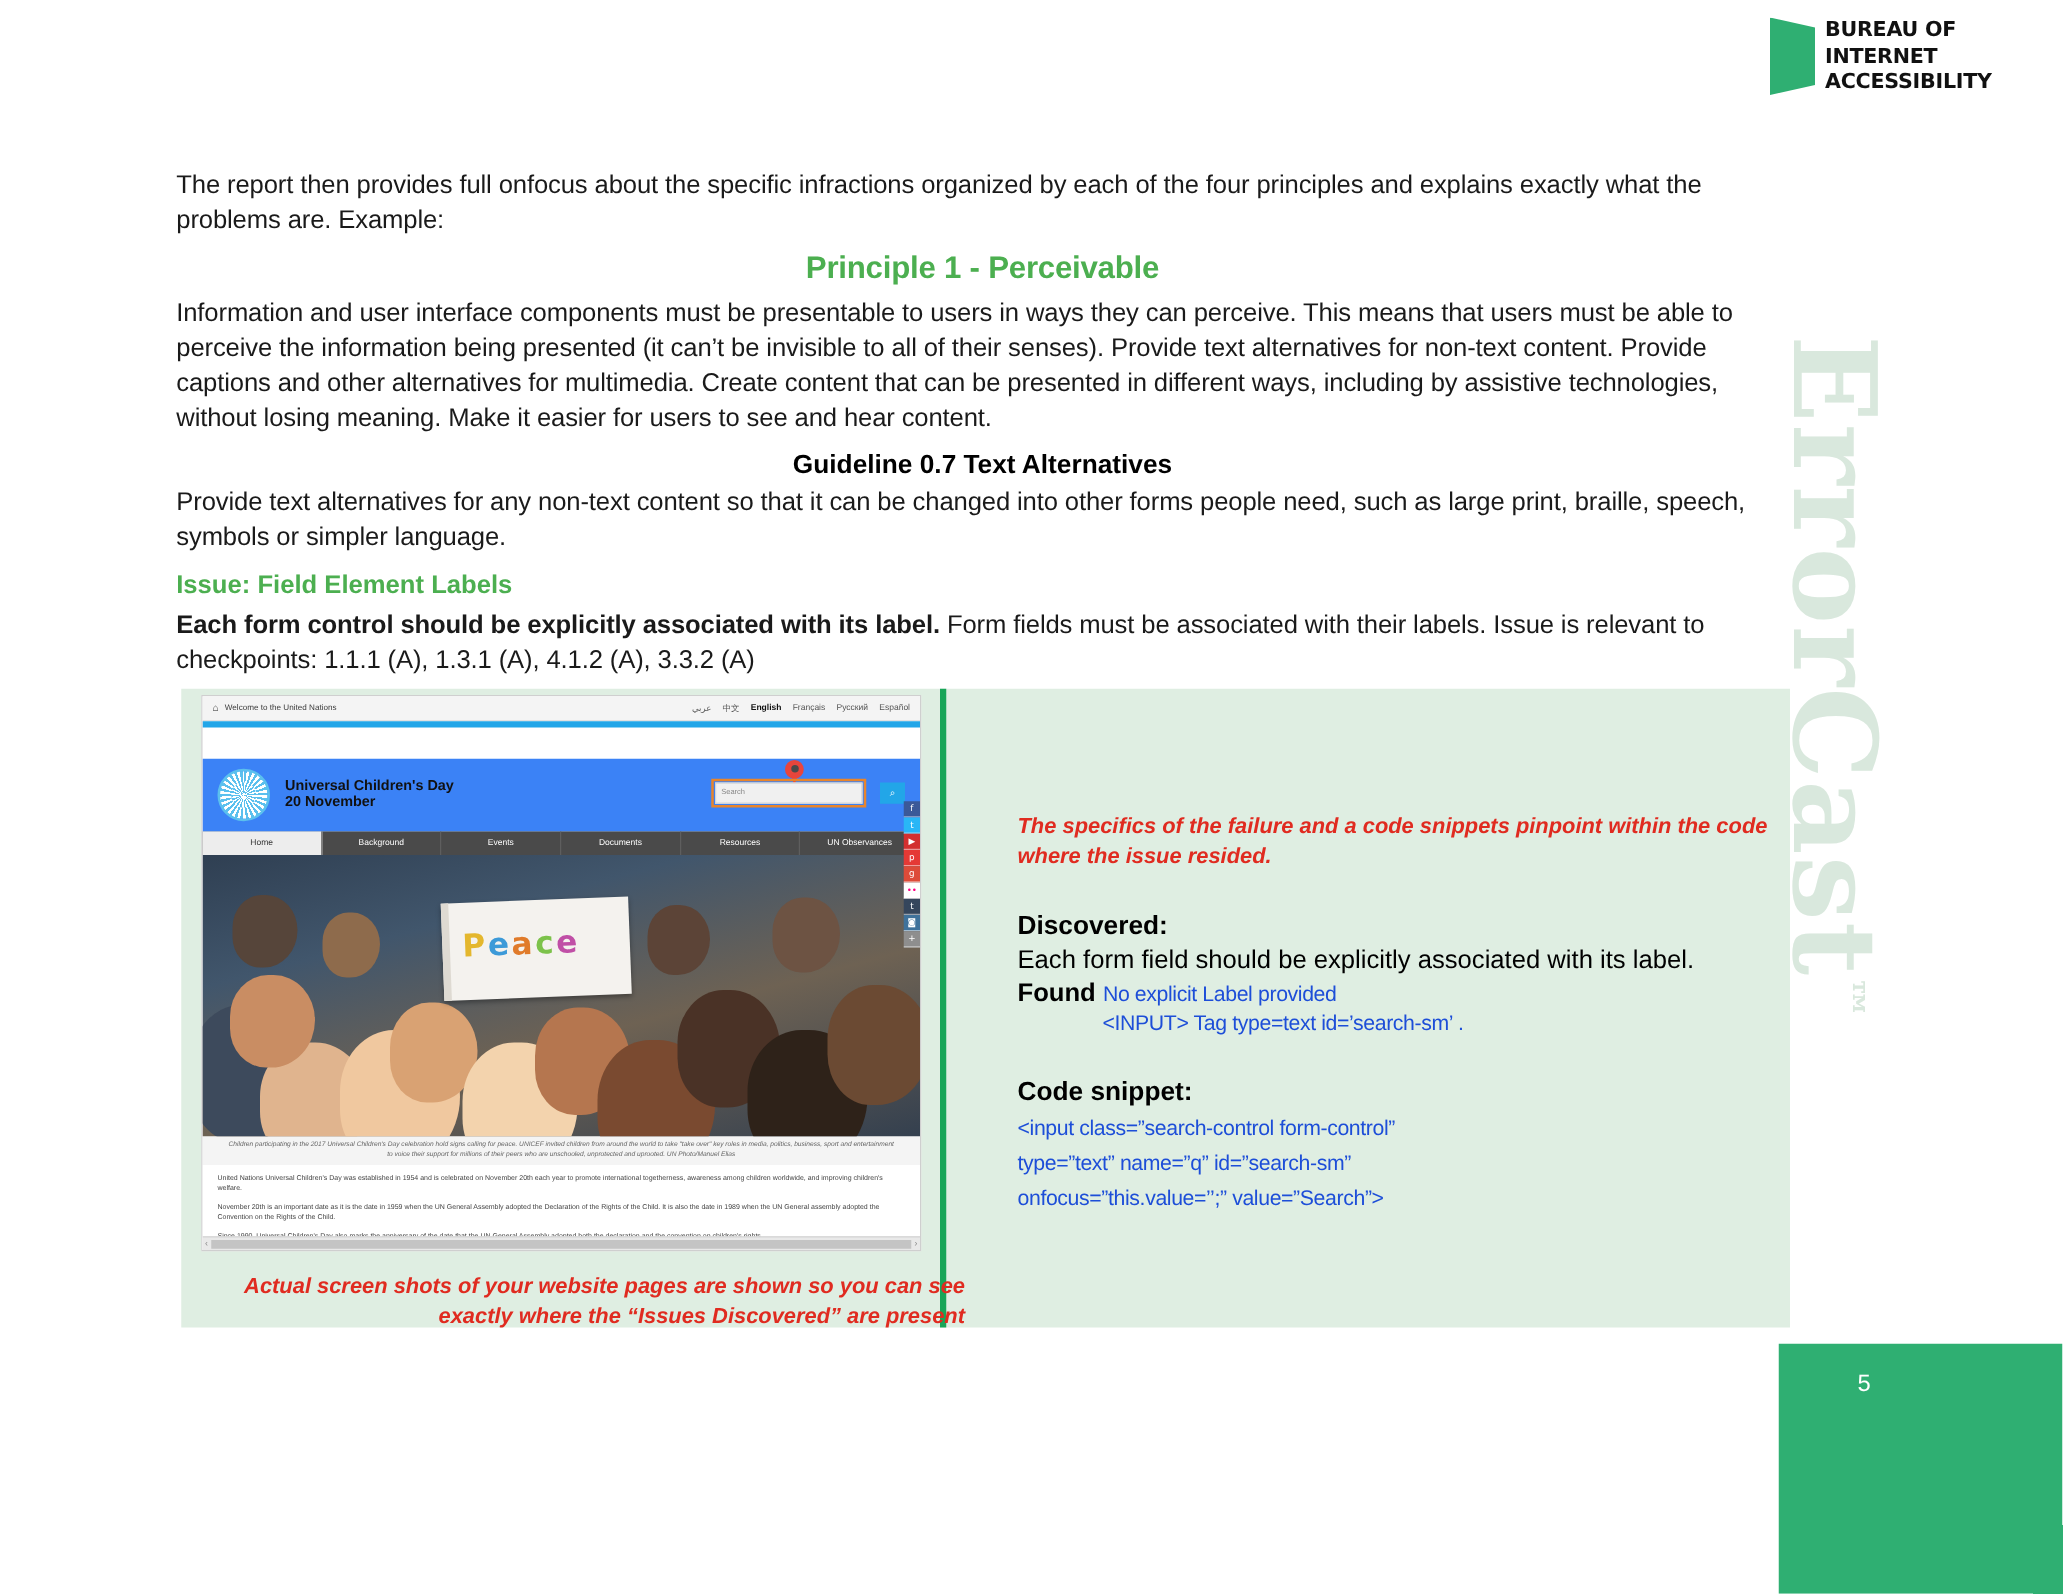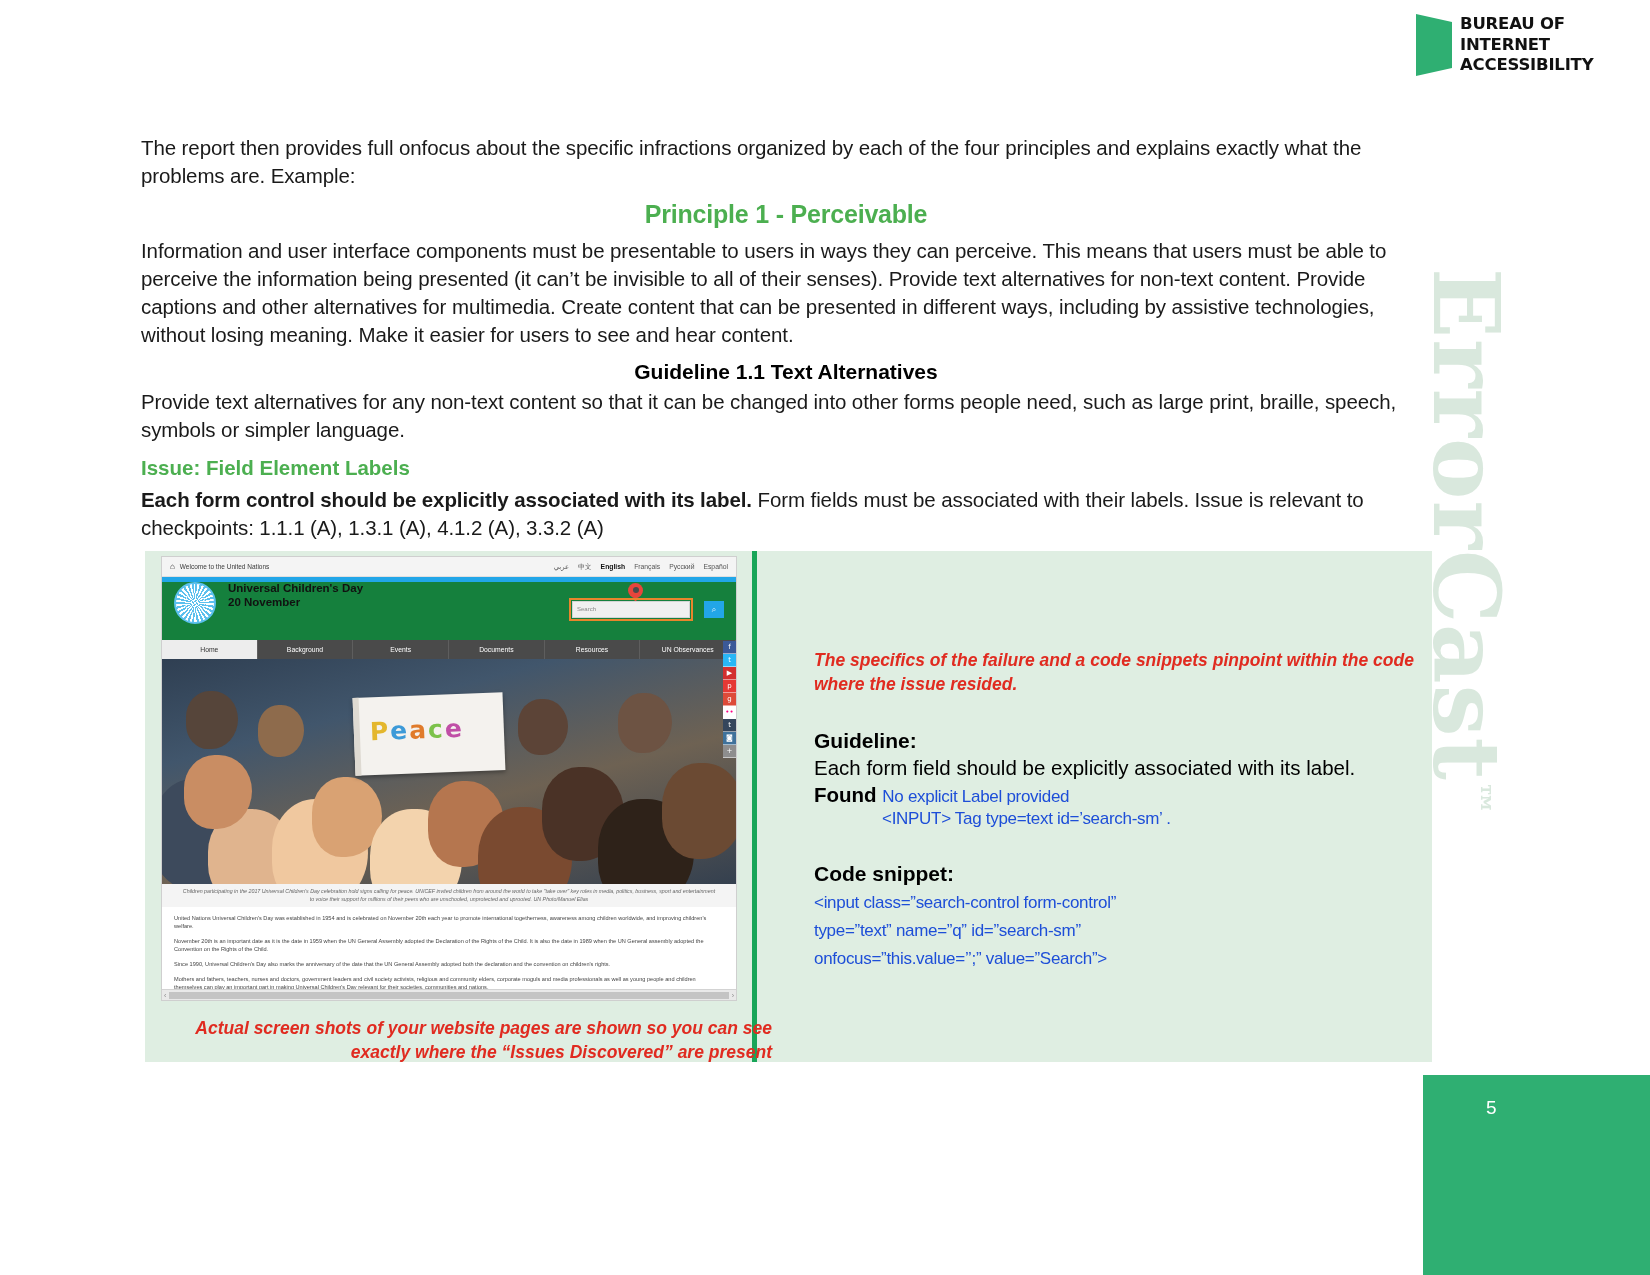--- a/index.html
+++ b/index.html
@@ -159,23 +159,23 @@
   }
   .un-home-icon { font-size: 8px; margin-right: 5px; color:#222; }
   .un-langs {
     margin-left: auto;
     display: flex; gap: 9px; align-items: center;
     font-size: 6.8px; color: #555;
   }
   .un-langs .active { font-weight: 700; color:#111; }
   .un-bluebar { height: 5px; background: #22a6e8; }
   .un-header {
-    height: 58px; background:#15803d;
-    display: flex; align-items: flex-start;
-    padding: 0 12px; position: relative;
+    height: 58px; background:#3b82f6;
+    display: flex; align-items: center;
+    padding: 0 12px; position: relative; margin-top: 25px;
   }
   .un-emblem {
     width: 42px; height: 42px; flex: 0 0 42px;
     border-radius: 50%;
     background:
       radial-gradient(circle at 50% 50%, #ffffff 0 26%, rgba(0,0,0,0) 27%),
       repeating-conic-gradient(from 0deg at 50% 50%, #5bc0ee 0deg 7deg, #ffffff 7deg 14deg);
     border: 2px solid #5bc0ee;
     position: relative;
   }
@@ -363,21 +363,21 @@
 </div>
 
 <div class="watermark">
   <span>ErrorCast</span><sup>™</sup>
 </div>
 
 <div class="doc">
   <p class="para">The report then provides full onfocus about the specific infractions organized by each of the four principles and explains exactly what the problems are. Example:</p>
   <h2 class="h-green">Principle 1 - Perceivable</h2>
   <p class="para">Information and user interface components must be presentable to users in ways they can perceive. This means that users must be able to perceive the information being presented (it can’t be invisible to all of their senses). Provide text alternatives for non-text content. Provide captions and other alternatives for multimedia. Create content that can be presented in different ways, including by assistive technologies, without losing meaning. Make it easier for users to see and hear content.</p>
-  <h3 class="h-guideline">Guideline 1.1 Text Alternatives</h3>
+  <h3 class="h-guideline">Guideline 0.7 Text Alternatives</h3>
   <p class="para">Provide text alternatives for any non-text content so that it can be changed into other forms people need, such as large print, braille, speech, symbols or simpler language.</p>
   <h3 class="h-issue">Issue: Field Element Labels</h3>
   <p class="para"><span class="bold">Each form control should be explicitly associated with its label.</span><span> Form fields must be associated with their labels. Issue is relevant to checkpoints: 1.1.1 (A), 1.3.1 (A), 4.1.2 (A), 3.3.2 (A)</span></p>
   <p class="example-line"><span>Example: </span><a href="#">http://www.un.org/en/events/childrenday/</a></p>
 </div>
 
 <div class="figure">
 
   <div class="fig-left">
     <div class="browser">
@@ -474,21 +474,21 @@
       </div>
     </div>
   </div>
 
   <div class="fig-divider"></div>
 
   <div class="fig-right">
     <div class="rp">
       <div class="note red-note">The specifics of the failure and a code snippets pinpoint within the code where the issue resided.</div>
 
-      <div class="specifics-h">Guideline:</div>
+      <div class="specifics-h">Discovered:</div>
       <div class="specifics-b">Each form field should be explicitly associated with its label.</div>
 
       <div class="found-line">
         <span class="lbl">Found</span>
         <span class="mono">No explicit Label provided</span>
       </div>
       <div class="found-line2 mono">&lt;INPUT&gt; Tag type=text id=’search-sm’  .</div>
 
       <div class="code-h">Code snippet:</div>
       <div class="code-b mono">&lt;input class=”search-control form-control”

